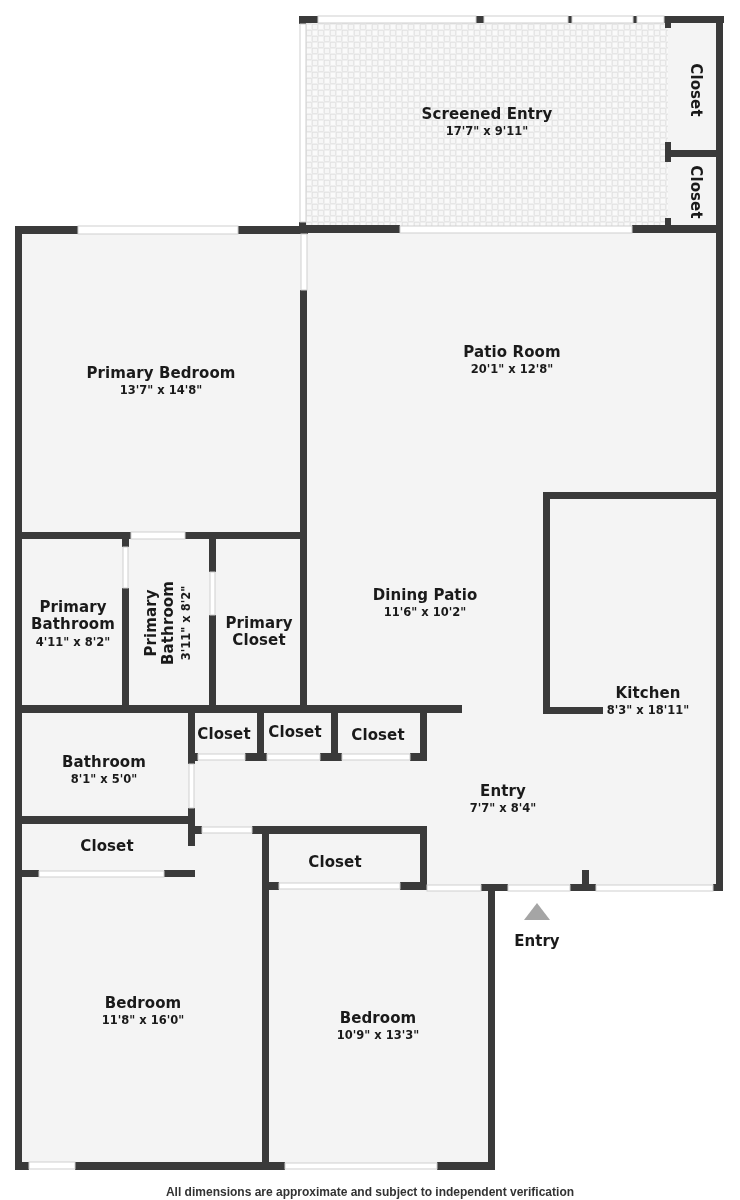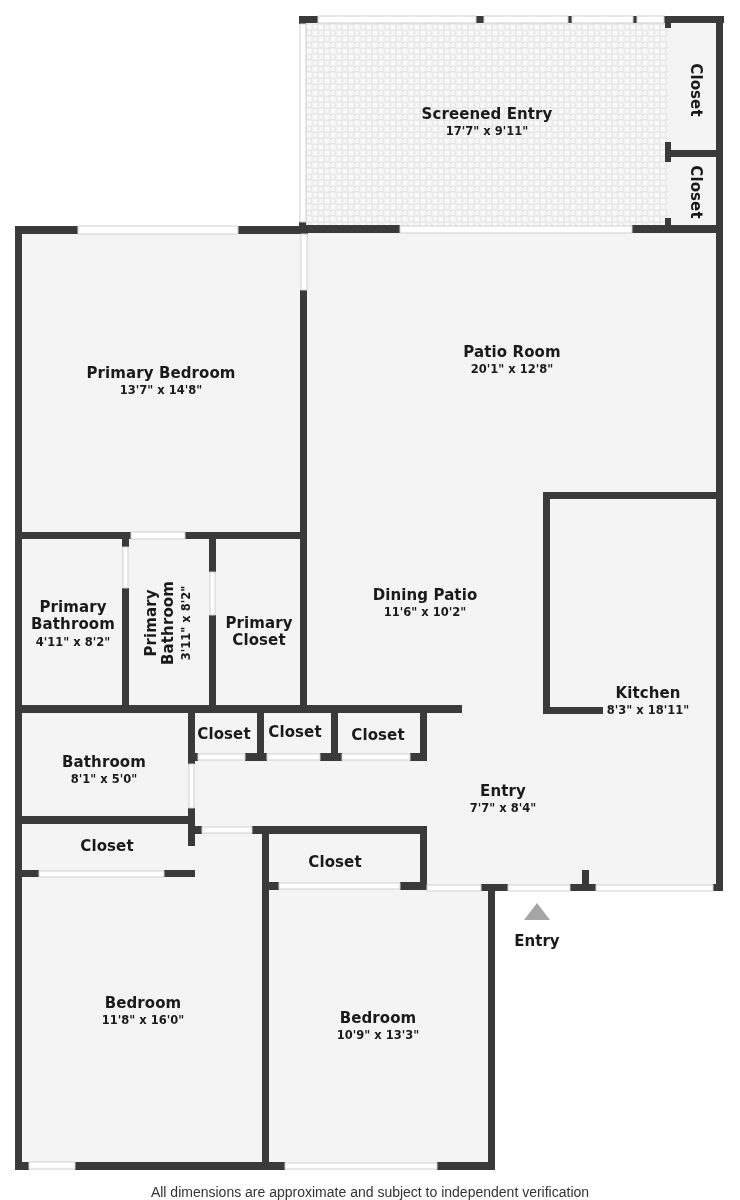--- a/index.html
+++ b/index.html
@@ -10,21 +10,21 @@
   .room-name { font-weight:bold; font-size:15px; display:block; letter-spacing:0.1px; }
   .room-dim { font-weight:bold; font-size:11.5px; display:block; margin-top:2px; }
   .vert { transform:translate(-50%,-50%) rotate(-90deg); }
   .vert90 { transform:translate(-50%,-50%) rotate(90deg); }
   .entry-arrow { position:absolute; left:524px; top:903px; width:0; height:0;
                  border-left:13px solid transparent; border-right:13px solid transparent;
                  border-bottom:17px solid #a5a5a5; }
   .entry-label { position:absolute; left:537px; top:941px; transform:translate(-50%,-50%);
                  font-weight:bold; font-size:15px; }
   .footer-note { position:absolute; left:370px; top:1192px; transform:translate(-50%,-50%);
-                 font-size:14px; color:#333; white-space:nowrap; font-family:"Liberation Sans", sans-serif; }
+                 font-size:12px; color:#333; white-space:nowrap; font-family:"Liberation Sans", sans-serif;font-weight:bold; }
 </style>
 </head>
 <body>
 
 <svg id="plan" viewBox="0 0 740 1200" xmlns="http://www.w3.org/2000/svg">
   <defs>
     <pattern id="tile" width="12" height="12" patternUnits="userSpaceOnUse">
       <rect width="12" height="12" fill="#f6f6f6"></rect>
       <rect x="0.5" y="0.5" width="5" height="5" fill="none" stroke="#e2e2e2" stroke-width="0.8"></rect>
       <rect x="6.5" y="6.5" width="5" height="5" fill="none" stroke="#e2e2e2" stroke-width="0.8"></rect>

